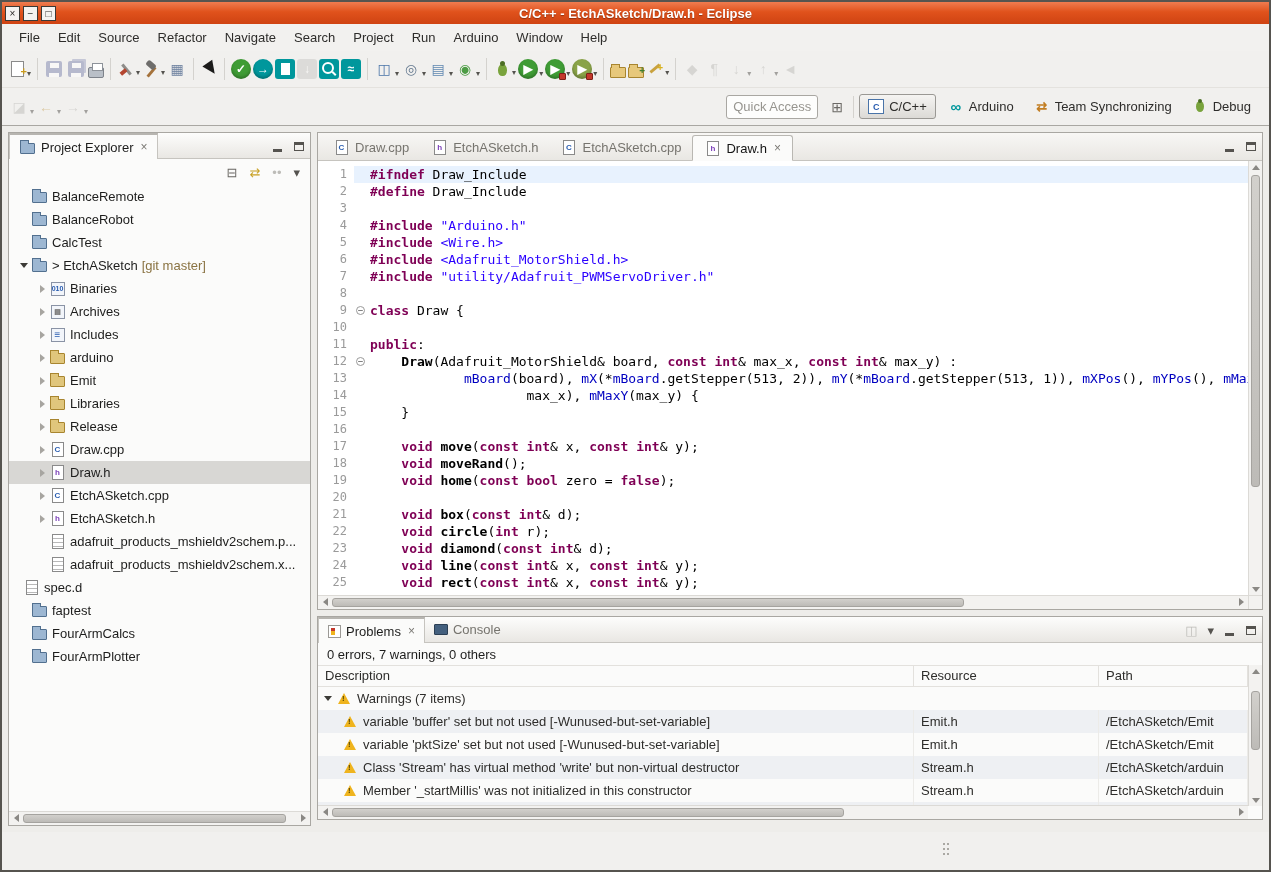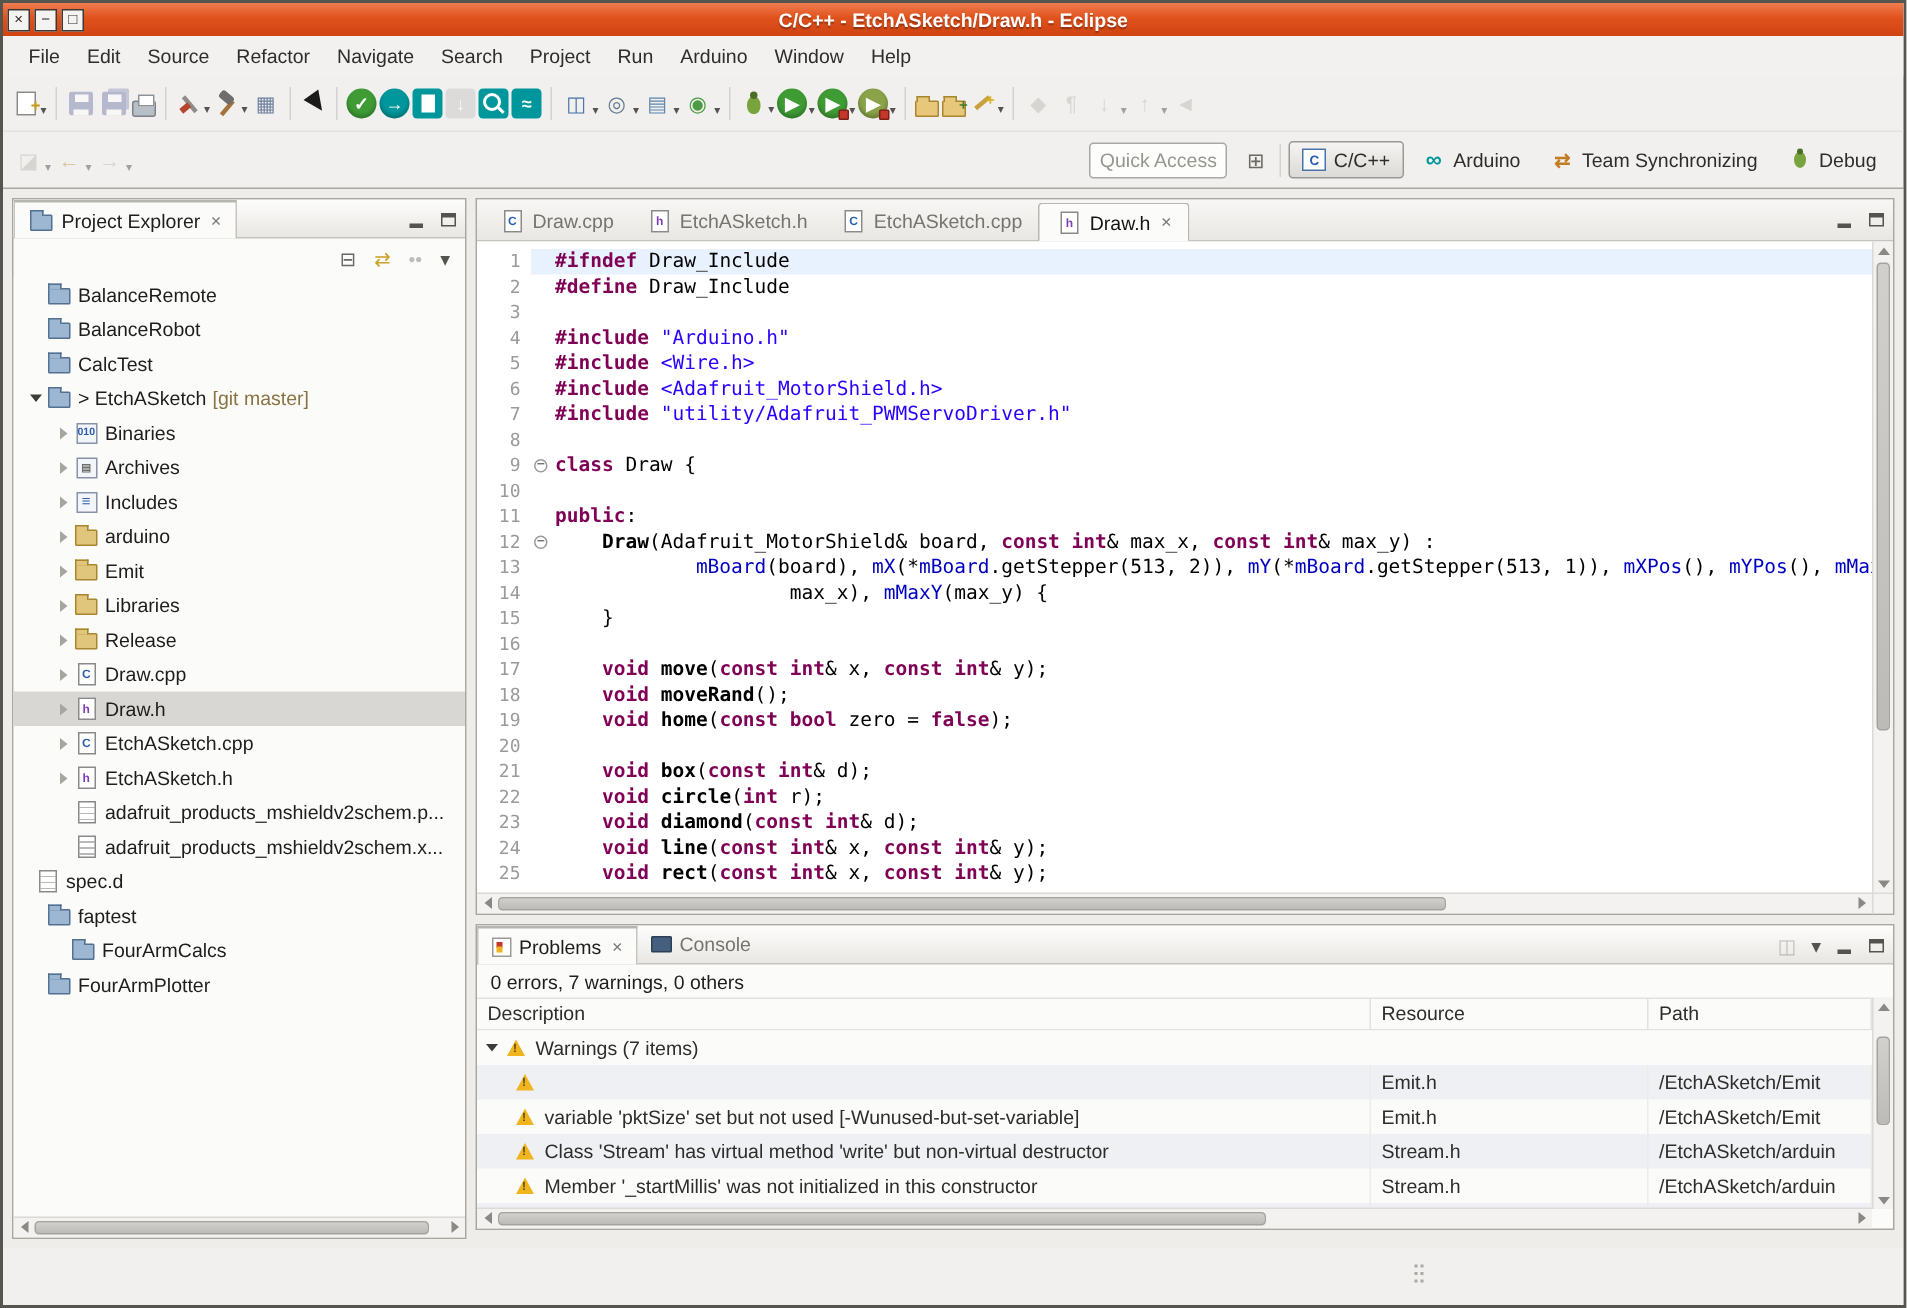--- a/index.html
+++ b/index.html
@@ -505,21 +505,21 @@
             </span>
             <span class="tlabel">spec.d</span>
           </div>
           <div class="trow" style="padding-left: 8px;">
             <span class="tw"></span>
             <span class="ti ti-project">
               <span class="ti-fold proj"></span>
             </span>
             <span class="tlabel">faptest</span>
           </div>
-          <div class="trow" style="padding-left: 8px; margin-left: 16px;">
+          <div class="trow" style="padding-left: 8px;">
             <span class="tw"></span>
             <span class="ti ti-project">
               <span class="ti-fold proj"></span>
             </span>
             <span class="tlabel">FourArmCalcs</span>
           </div>
           <div class="trow" style="padding-left: 8px;">
             <span class="tw"></span>
             <span class="ti ti-project">
               <span class="ti-fold proj"></span>
@@ -748,20 +748,21 @@
         </div>
       <div class="pr-body" id="prows">
           <div class="pgroup">
             <span class="pexp"></span>
             <span class="w-tri"></span>
             <span>Warnings (7 items)</span>
           </div>
           <div class="prow alt">
             <span class="cell desc-ind">
               <span class="w-tri"></span>
+              <span>variable 'buffer' set but not used [-Wunused-but-set-variable]</span>
             </span>
             <span class="cell">Emit.h</span>
             <span class="cell">/EtchASketch/Emit</span>
           </div>
           <div class="prow">
             <span class="cell desc-ind">
               <span class="w-tri"></span>
               <span>variable 'pktSize' set but not used [-Wunused-but-set-variable]</span>
             </span>
             <span class="cell">Emit.h</span>

